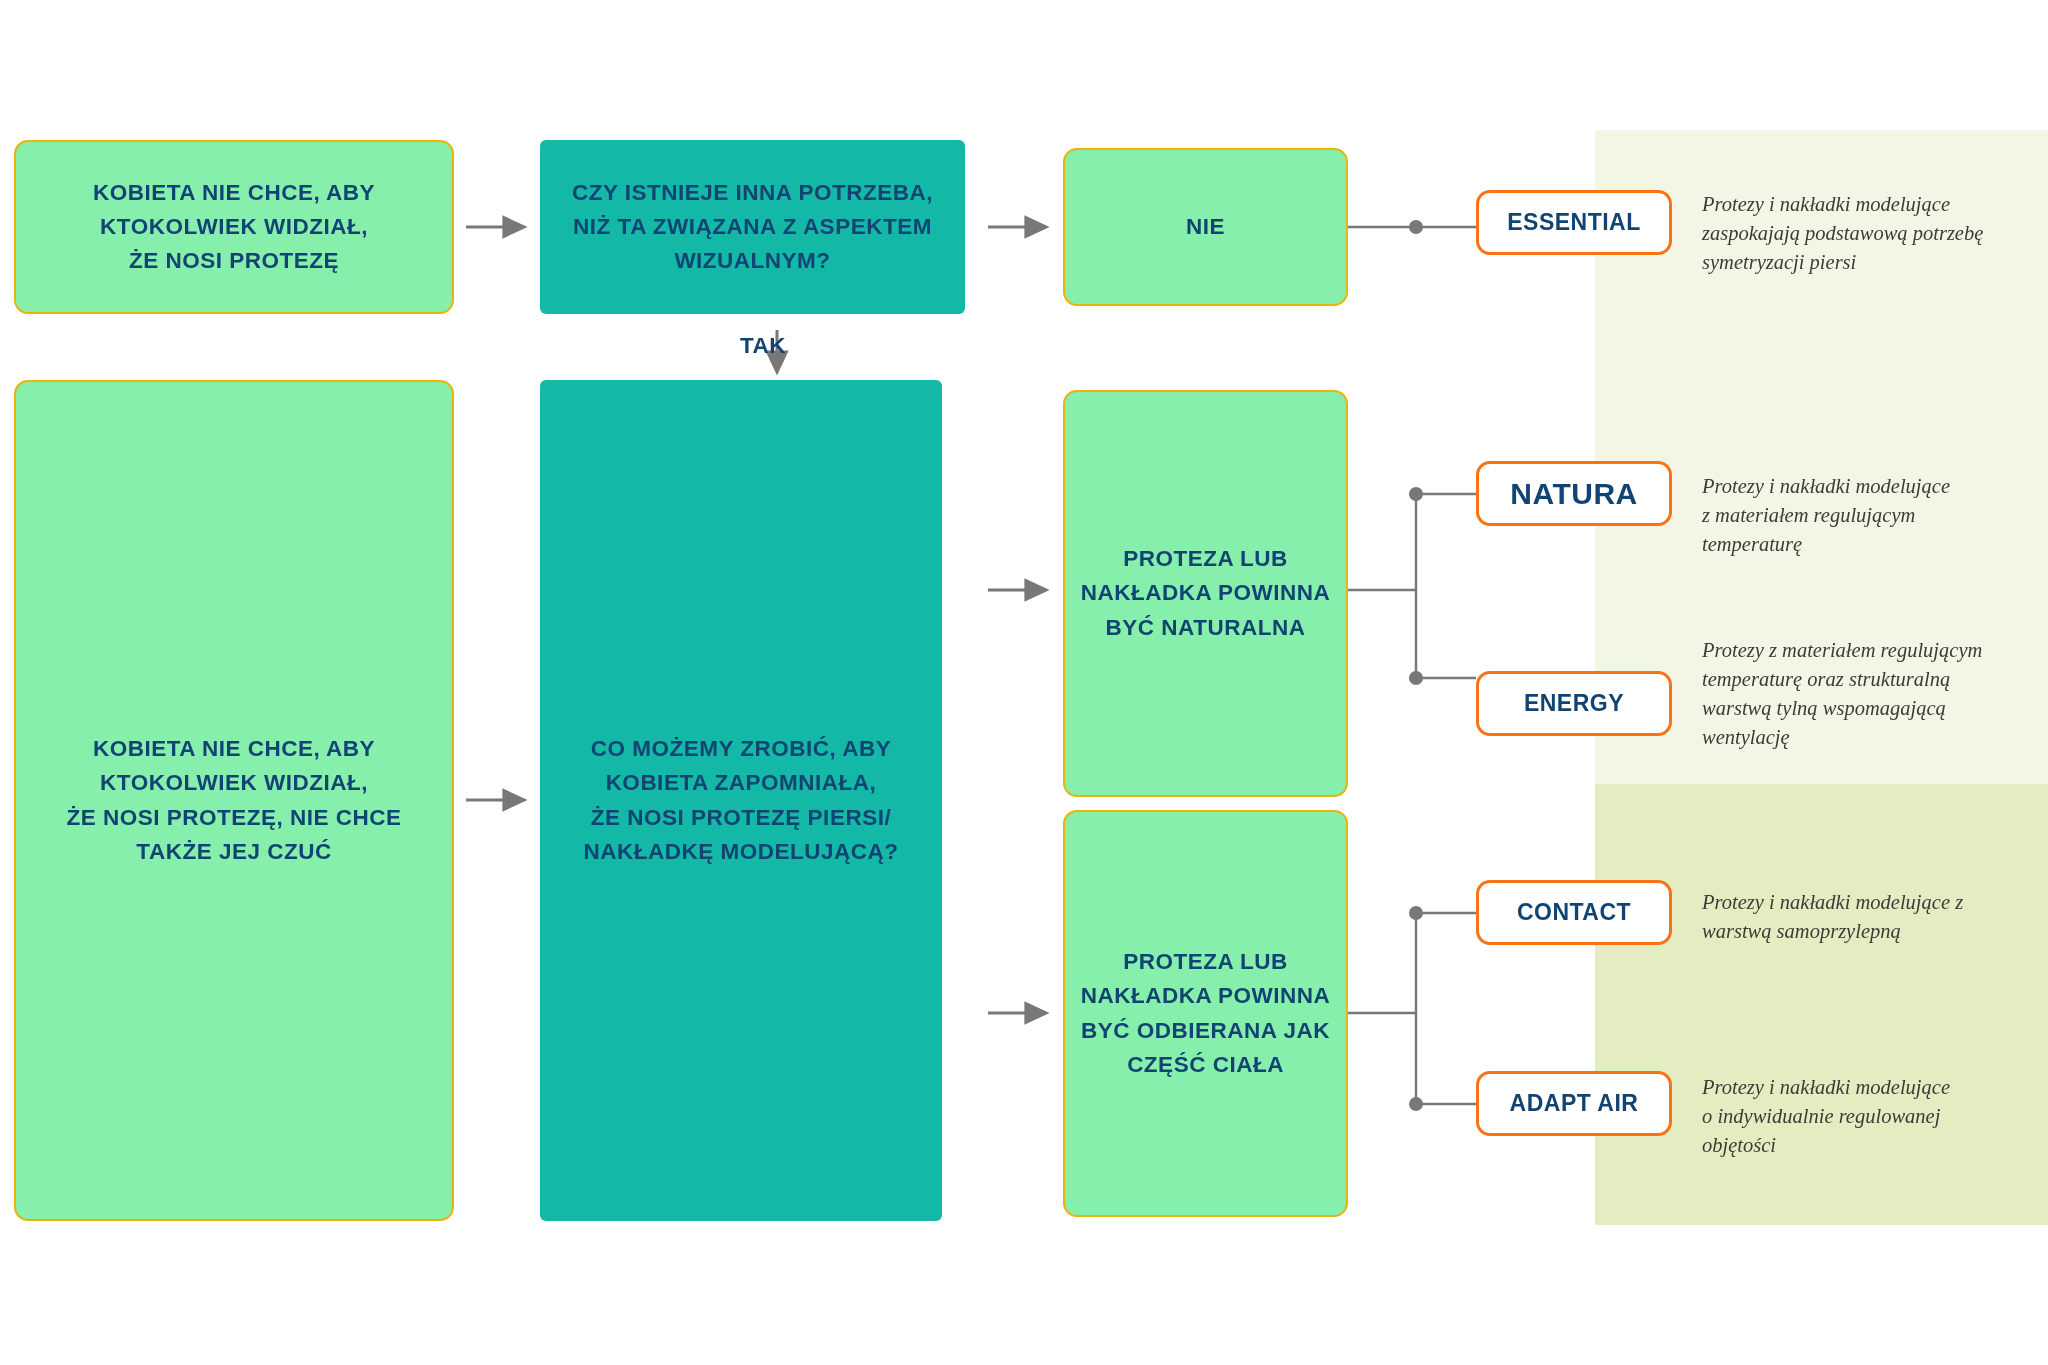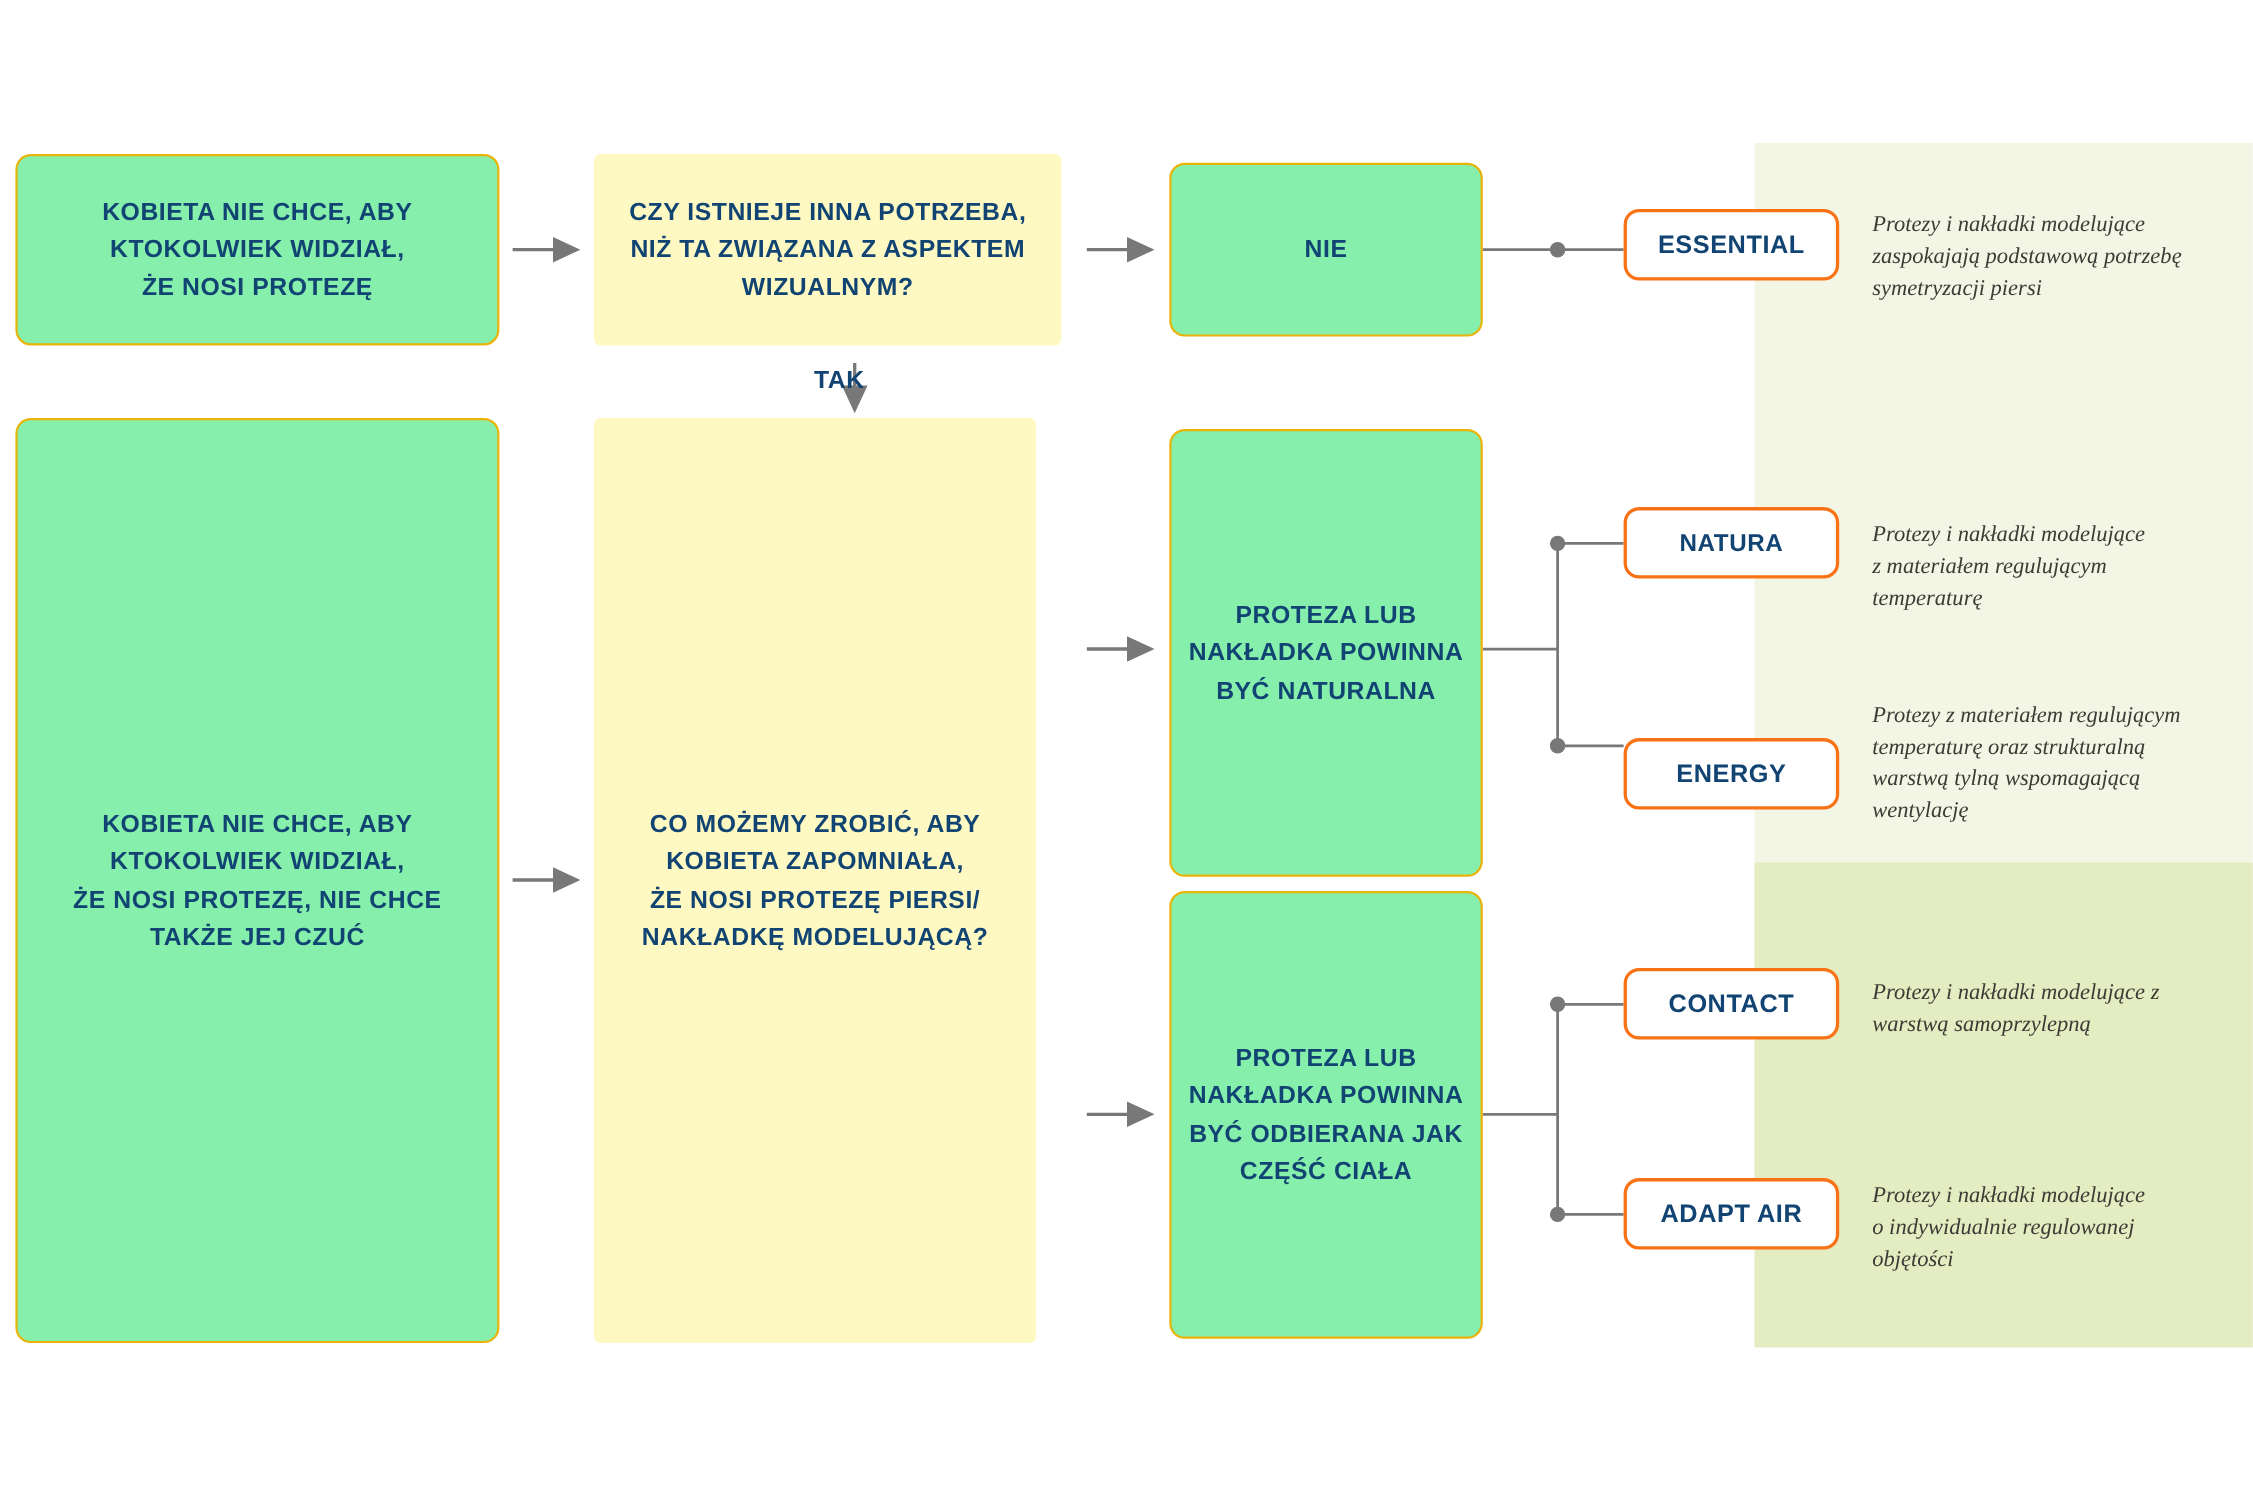--- a/index.html
+++ b/index.html
@@ -52,21 +52,21 @@
     letter-spacing: 0.5px;
   }
 
   .node-outline {
     background: #86efac;
     border: 2px solid #eab308;
     border-radius: 14px;
   }
 
   .node-green {
-    background: #fef9c3;
+    background: #14b8a6;
     border: none;
     border-radius: 6px;
   }
 
   .node-pill {
     background: #ffffff;
     border: 3px solid #f97316;
     border-radius: 14px;
   }
 
@@ -79,21 +79,21 @@
   
   #box-q1          { left: 14px;   top: 140px;  width: 440px;  height: 174px; font-size: 22.5px; }
   #box-q2          { left: 14px;   top: 380px;  width: 440px;  height: 841px; font-size: 22.5px; }
   #box-green1      { left: 540px;  top: 140px;  width: 425px;  height: 174px; font-size: 22.5px; }
   #box-green2      { left: 540px;  top: 380px;  width: 402px;  height: 841px; font-size: 22.5px; }
   #box-nie         { left: 1063px; top: 148px;  width: 285px;  height: 158px; font-size: 22.5px; }
   #box-natural     { left: 1063px; top: 390px;  width: 285px;  height: 407px; font-size: 22.5px; }
   #box-bodypart    { left: 1063px; top: 810px;  width: 285px;  height: 407px; font-size: 22.5px; }
 
   #badge-essential { left: 1476px; top: 190px;  width: 196px;  height: 65px;  font-size: 23px; }
-  #badge-natura    { left: 1476px; top: 461px;  width: 196px;  height: 65px;  font-size: 22px; }
+  #badge-natura    { left: 1476px; top: 461px;  width: 196px;  height: 65px;  font-size: 30px; }
   #badge-energy    { left: 1476px; top: 645px;  width: 196px;  height: 65px;  font-size: 23px; margin-top: 26px; }
   #badge-contact   { left: 1476px; top: 880px;  width: 196px;  height: 65px;  font-size: 23px; }
   #badge-adaptair  { left: 1476px; top: 1071px; width: 196px;  height: 65px;  font-size: 23px; }
 
   
   .desc {
     position: absolute;
     font-family: "Liberation Serif", serif;
     font-size: 20.5px;
     line-height: 1.42;

